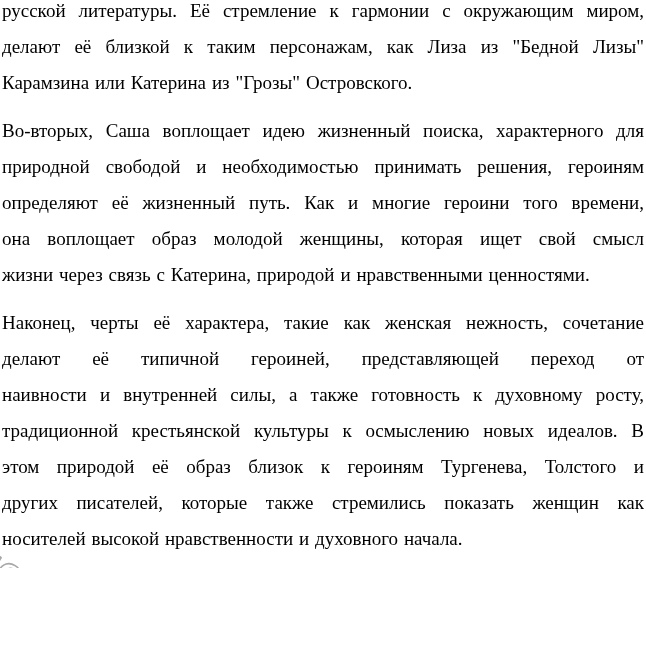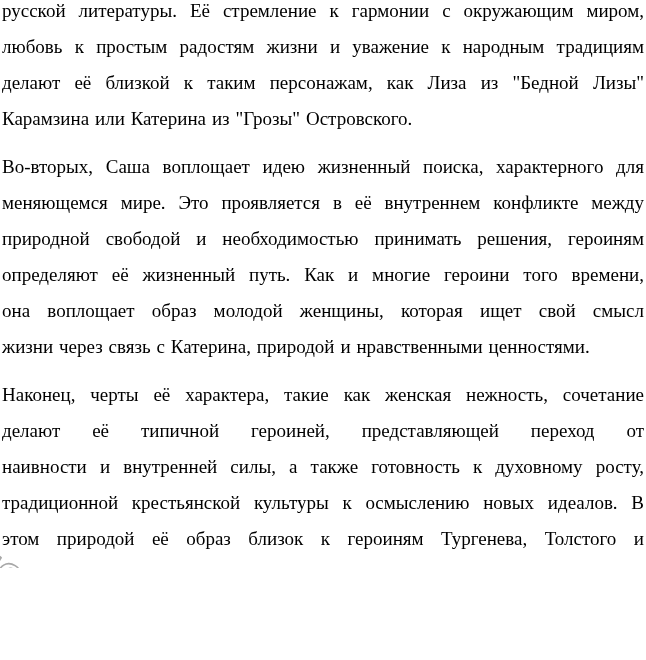--- a/index.html
+++ b/index.html
@@ -75,28 +75,26 @@
 </style>
 </head>
 <body>
 
 <div class="page">
 
   <div class="text-flow">
 
     <div class="para">
       <div class="line">русской литературы. Её стремление к гармонии с окружающим миром,</div>
-      <div class="line">любовь к простым радостям жизни и уважение к народным традициям</div>
       <div class="line">делают её близкой к таким персонажам, как Лиза из "Бедной Лизы"</div>
       <div class="line last">Карамзина или Катерина из "Грозы" Островского.</div>
     </div>
 
     <div class="para">
       <div class="line">Во-вторых, Саша воплощает идею жизненный поиска, характерного для</div>
-      <div class="line">меняющемся мире. Это проявляется в её внутреннем конфликте между</div>
       <div class="line">природной свободой и необходимостью принимать решения, героиням</div>
       <div class="line">определяют её жизненный путь. Как и многие героини того времени,</div>
       <div class="line">она воплощает образ молодой женщины, которая ищет свой смысл</div>
       <div class="line last">жизни через связь с Катерина, природой и нравственными ценностями.</div>
     </div>
 
     <div class="para">
       <div class="line">Наконец, черты её характера, такие как женская нежность, сочетание</div>
       <div class="line">делают её типичной героиней, представляющей переход от</div>
       <div class="line">наивности и внутренней силы, а также готовность к духовному росту,</div>

